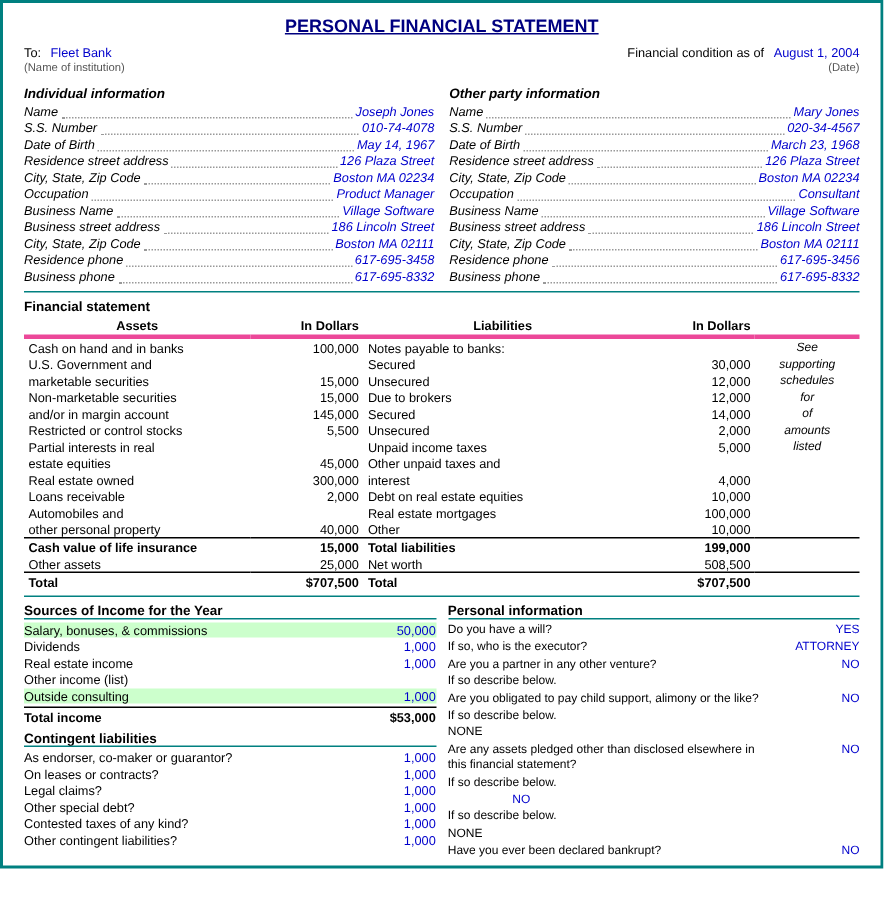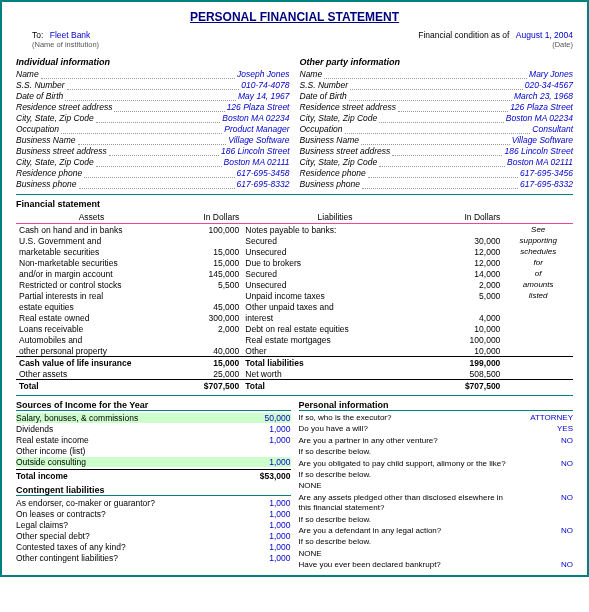--- a/index.html
+++ b/index.html
@@ -26,21 +26,20 @@
     }
     .header-row {
       display: flex;
       justify-content: space-between;
       margin-bottom: 4px;
       font-size: 8.5px;
     }
     .header-left, .header-right {
       display: flex;
       flex-direction: column;
-      margin-left: 16px;
     }
     .header-label { font-size: 7.5px; color: #555; }
     .blue { color: #0000cc; }
     .section-header {
       font-weight: bold;
       font-size: 9px;
       margin-top: 4px;
       margin-bottom: 2px;
     }
     .two-col-info {
@@ -80,22 +79,22 @@
       margin-top: 4px;
       border-bottom: 1px solid #008080;
       padding-bottom: 4px;
     }
     .fin-table {
       width: 100%;
       border-collapse: collapse;
       font-size: 8.5px;
     }
     .fin-table th {
-      font-weight: normal;
-      border-bottom: 1px solid #ec4899;
+      font-weight: bold;
+      border-bottom: 3px solid #ec4899;
       padding: 1px 3px;
     }
     .fin-table td {
       padding: 0.5px 3px;
       vertical-align: top;
     }
     .col-assets { width: 130px; }
     .col-assets-val { width: 65px; text-align: right; }
     .col-liab { width: 160px; }
     .col-liab-val { width: 65px; text-align: right; }
@@ -484,28 +483,28 @@
     <span class="sub-val">1,000</span>
   </div>
           </div>
       </div>
     </div>
 
     <div class="bottom-right">
       <div class="sub-section-header">Personal information</div>
       <div id="personal-info-items">
           <div class="pers-info-row">
+    <span class="pers-question">Do you have a will?</span>
+    <span class="pers-answer blue">YES</span>
+  </div>
+          <div class="pers-info-row">
     <span class="pers-question">If so, who is the executor?</span>
     <span class="pers-answer blue">ATTORNEY</span>
   </div>
           <div class="pers-info-row">
-    <span class="pers-question">Do you have a will?</span>
-    <span class="pers-answer blue">YES</span>
-  </div>
-          <div class="pers-info-row">
     <span class="pers-question">Are you a partner in any other venture?</span>
     <span class="pers-answer blue">NO</span>
   </div>
           <div class="pers-info-row">
     <span class="pers-question">If so describe below.</span>
     <span class="pers-answer blue"></span>
   </div>
           <div class="pers-info-row">
     <span class="pers-question">Are you obligated to pay child support, alimony or the like?</span>
     <span class="pers-answer blue">NO</span>
@@ -520,21 +519,20 @@
   </div>
           <div class="pers-info-row">
     <span class="pers-question">Are any assets pledged other than disclosed elsewhere in this financial statement?</span>
     <span class="pers-answer blue">NO</span>
   </div>
           <div class="pers-info-row">
     <span class="pers-question">If so describe below.</span>
     <span class="pers-answer blue"></span>
   </div>
           <div class="pers-info-row">
-    <span class="pers-question">Are you a defendant in any legal action?</span>
     <span class="pers-answer blue">NO</span>
   </div>
           <div class="pers-info-row">
     <span class="pers-question">If so describe below.</span>
     <span class="pers-answer blue"></span>
   </div>
           <div class="pers-info-row">
     <span class="pers-question">NONE</span>
     <span class="pers-answer blue"></span>
   </div>

